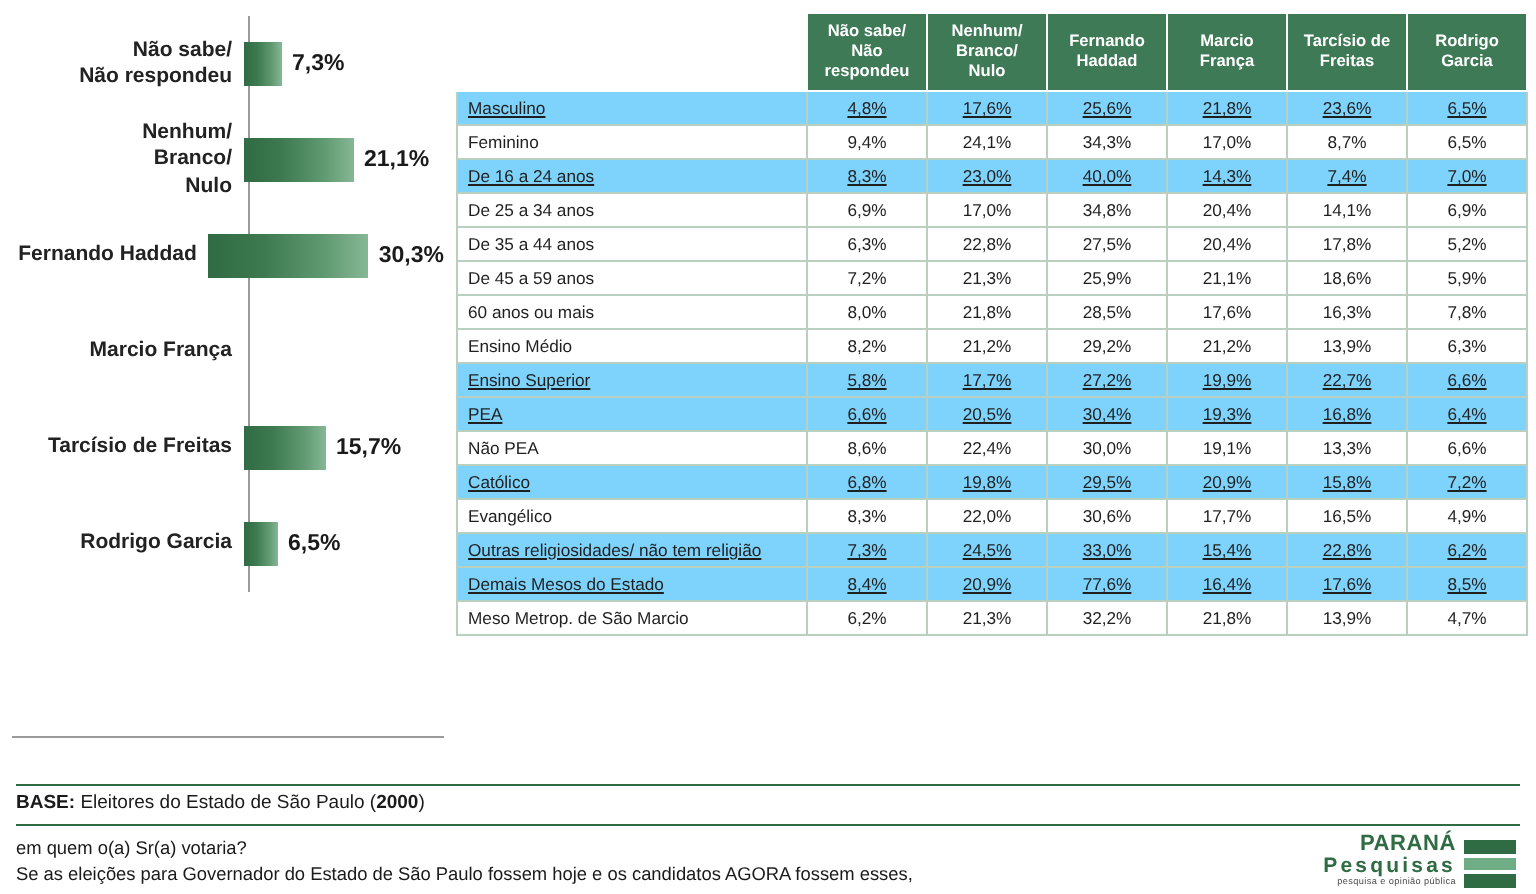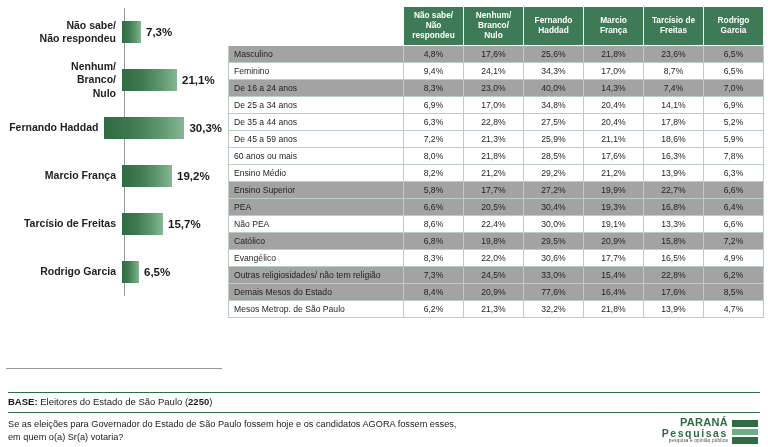--- a/index.html
+++ b/index.html
@@ -112,21 +112,21 @@
   td.rowlabel {
     text-align: left;
     padding: 3px 5px;
     font-size: 8.6px;
     white-space: nowrap;
   }
   td.val {
     text-align: center;
     padding: 3px 2px;
   }
-  tr.tint td { background: #a3a3a3; }
+  tr.tint td { background: #7dd3fc; text-decoration: underline; }
   tr.plain td { background: #ffffff; }
   tr.group-start td { border-top: 1px solid #b9cfc0; }
 
   
   #base-rule-top {
     position: absolute;
     left: 8px;
     top: 392px;
     width: 752px;
     height: 1px;
@@ -224,24 +224,20 @@
         <div class="bar-wrap">
           <div class="bar-fill" style="width: 80px;"></div>
           <div class="bar-value">30,3%</div>
         </div>
       </div>
       <div class="bar-row">
         <div class="bar-label">
           <div>Marcio França</div>
         </div>
         <div class="bar-axisline"></div>
-        <div class="bar-wrap">
-          <div class="bar-fill" style="width: 50px;"></div>
-          <div class="bar-value">19,2%</div>
-        </div>
       </div>
       <div class="bar-row">
         <div class="bar-label">
           <div>Tarcísio de Freitas</div>
         </div>
         <div class="bar-axisline"></div>
         <div class="bar-wrap">
           <div class="bar-fill" style="width: 41px;"></div>
           <div class="bar-value">15,7%</div>
         </div>
@@ -426,41 +422,41 @@
           <tr class="tint group-start">
             <td class="rowlabel">Demais Mesos do Estado</td>
             <td class="val">8,4%</td>
             <td class="val">20,9%</td>
             <td class="val">77,6%</td>
             <td class="val">16,4%</td>
             <td class="val">17,6%</td>
             <td class="val">8,5%</td>
           </tr>
           <tr class="plain">
-            <td class="rowlabel">Mesos Metrop. de São Paulo</td>
+            <td class="rowlabel">Meso Metrop. de São Marcio</td>
             <td class="val">6,2%</td>
             <td class="val">21,3%</td>
             <td class="val">32,2%</td>
             <td class="val">21,8%</td>
             <td class="val">13,9%</td>
             <td class="val">4,7%</td>
           </tr>
         </tbody>
     </table>
   </div>
 
   <div id="base-rule-top"></div>
   <div id="base-text">
-    <b>BASE:</b><span> Eleitores do Estado de São Paulo (</span><b>2250</b><span>)</span>
+    <b>BASE:</b><span> Eleitores do Estado de São Paulo (</span><b>2000</b><span>)</span>
   </div>
   <div id="base-rule-bottom"></div>
 
   <div id="question">
+    <div>em quem o(a) Sr(a) votaria?</div>
     <div>Se as eleições para Governador do Estado de São Paulo fossem hoje e os candidatos AGORA fossem esses,</div>
-    <div>em quem o(a) Sr(a) votaria?</div>
   </div>
 
   <div id="logo">
     <div id="logo-text">
       <span class="l1">PARANÁ</span>
       <span class="l2">Pesquisas</span>
       <span class="l3">pesquisa e opinião pública</span>
     </div>
     <div id="logo-mark"></div>
   </div>

